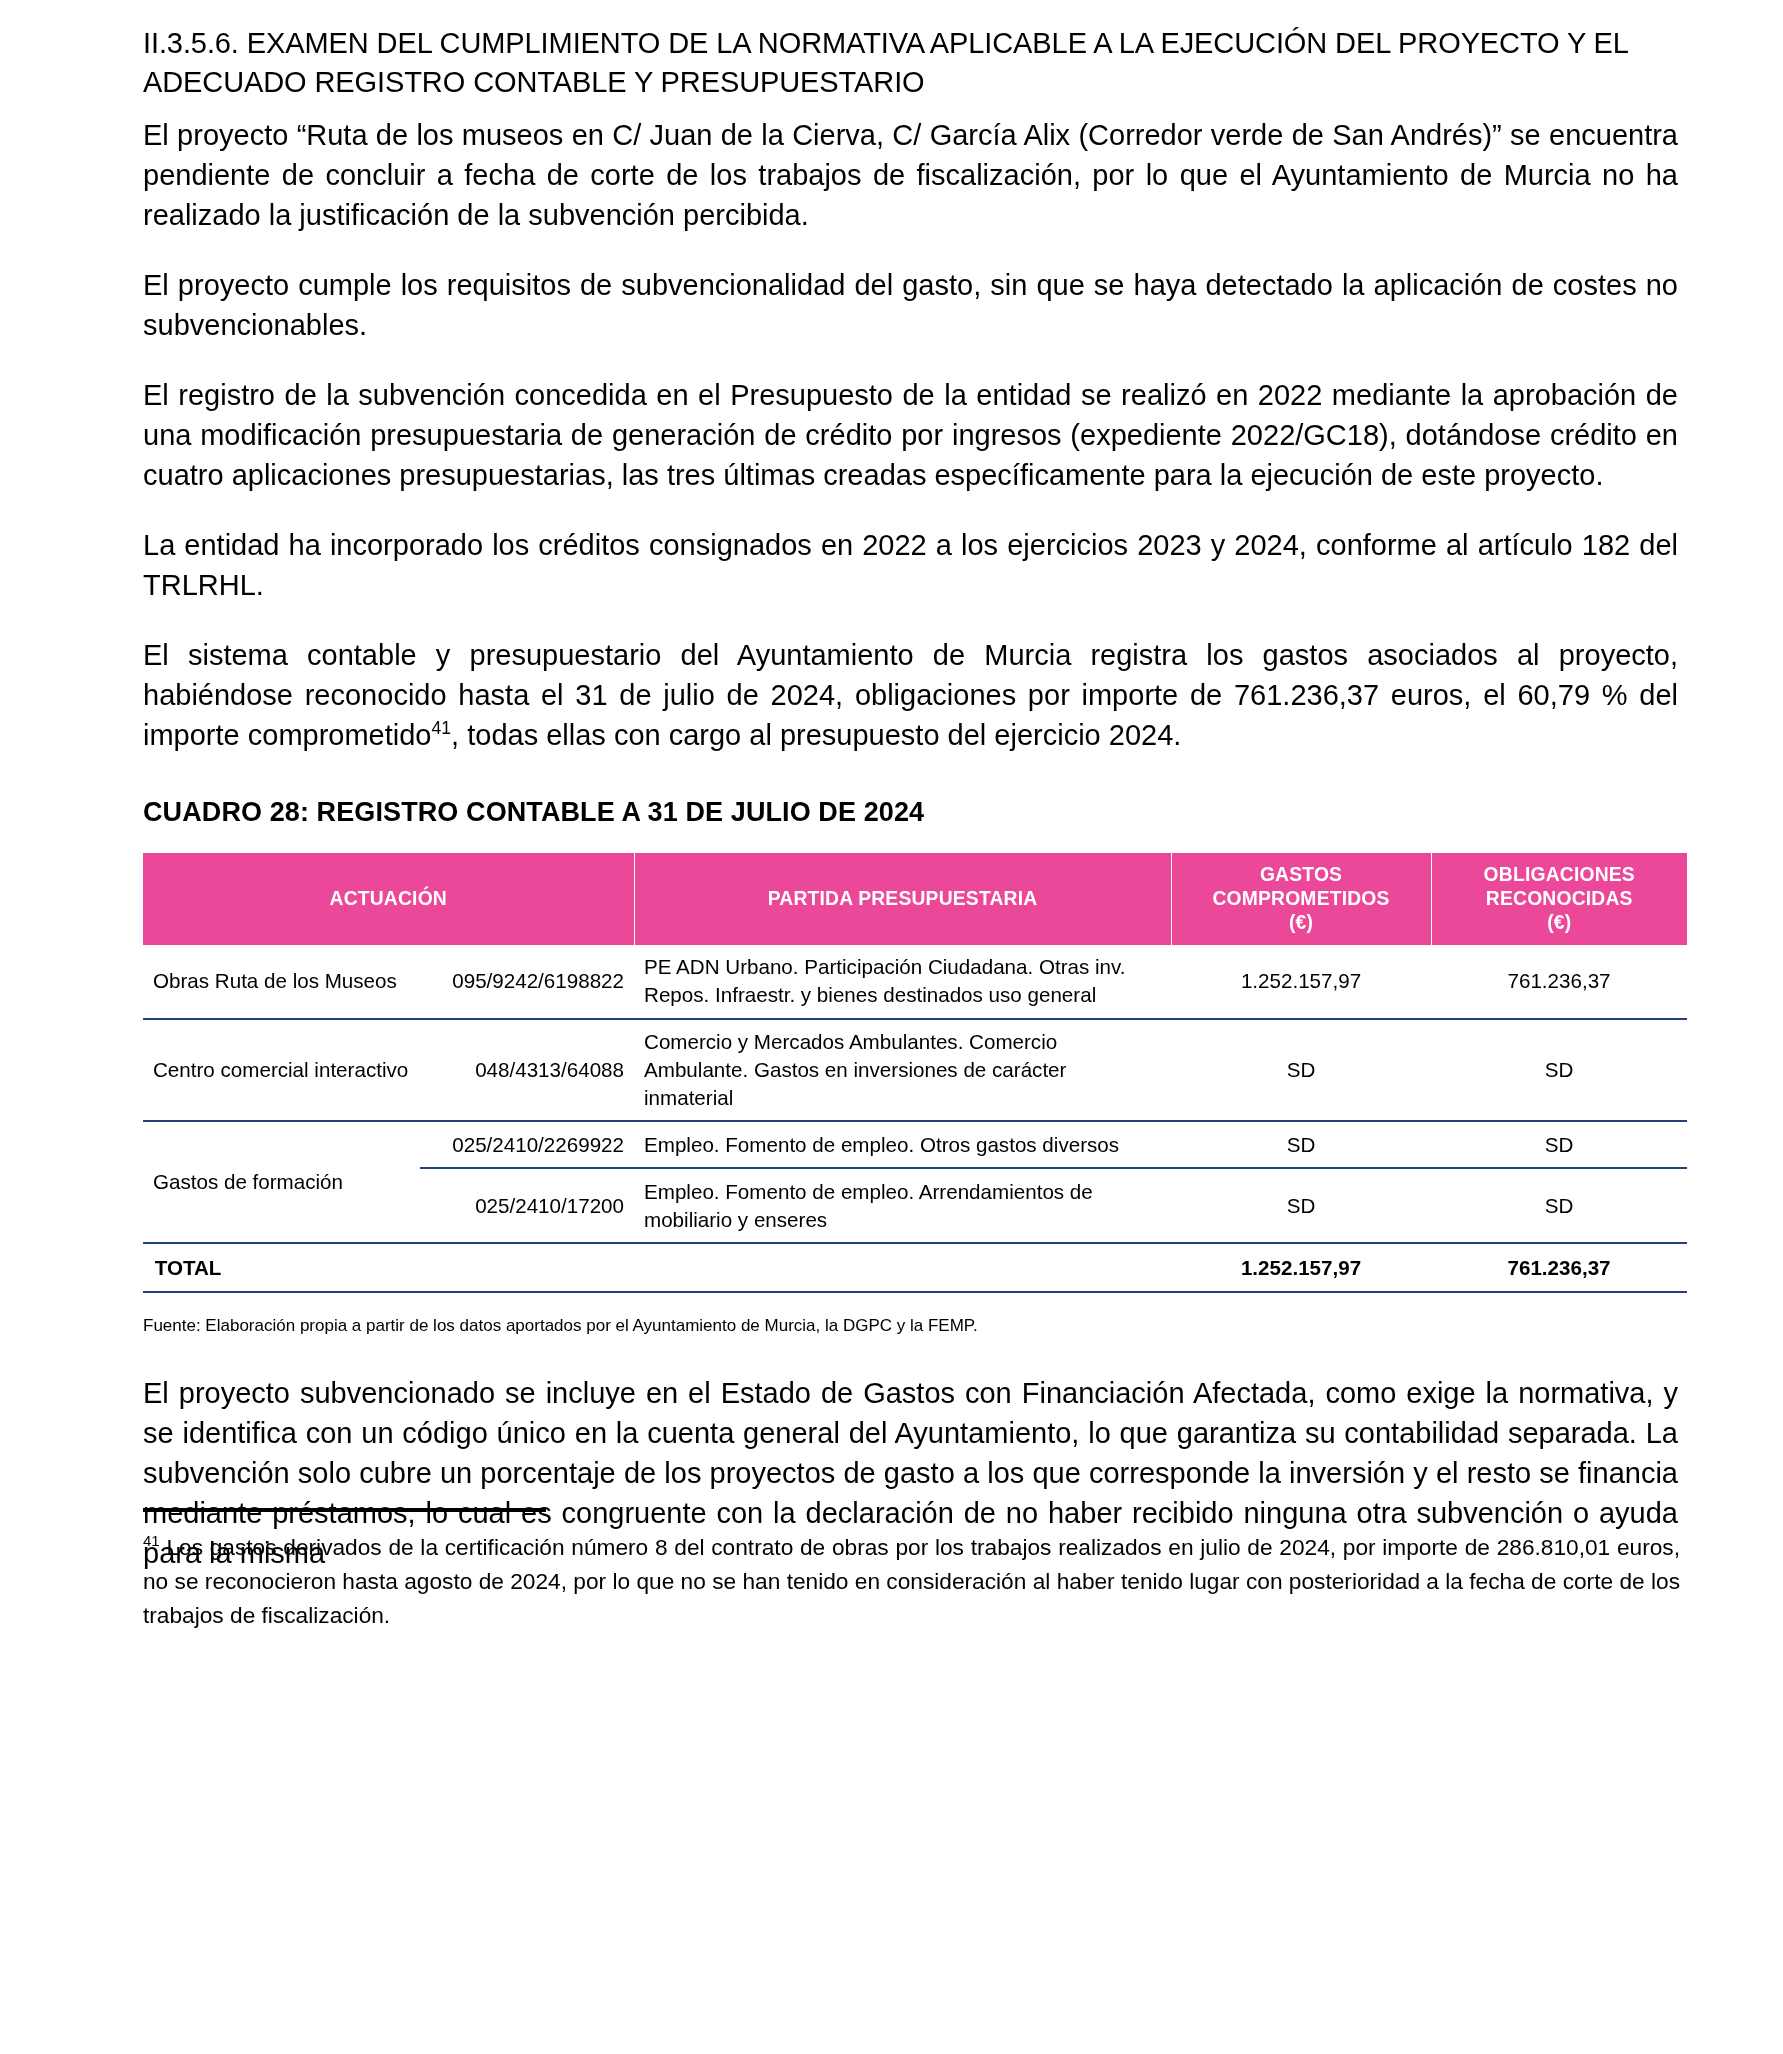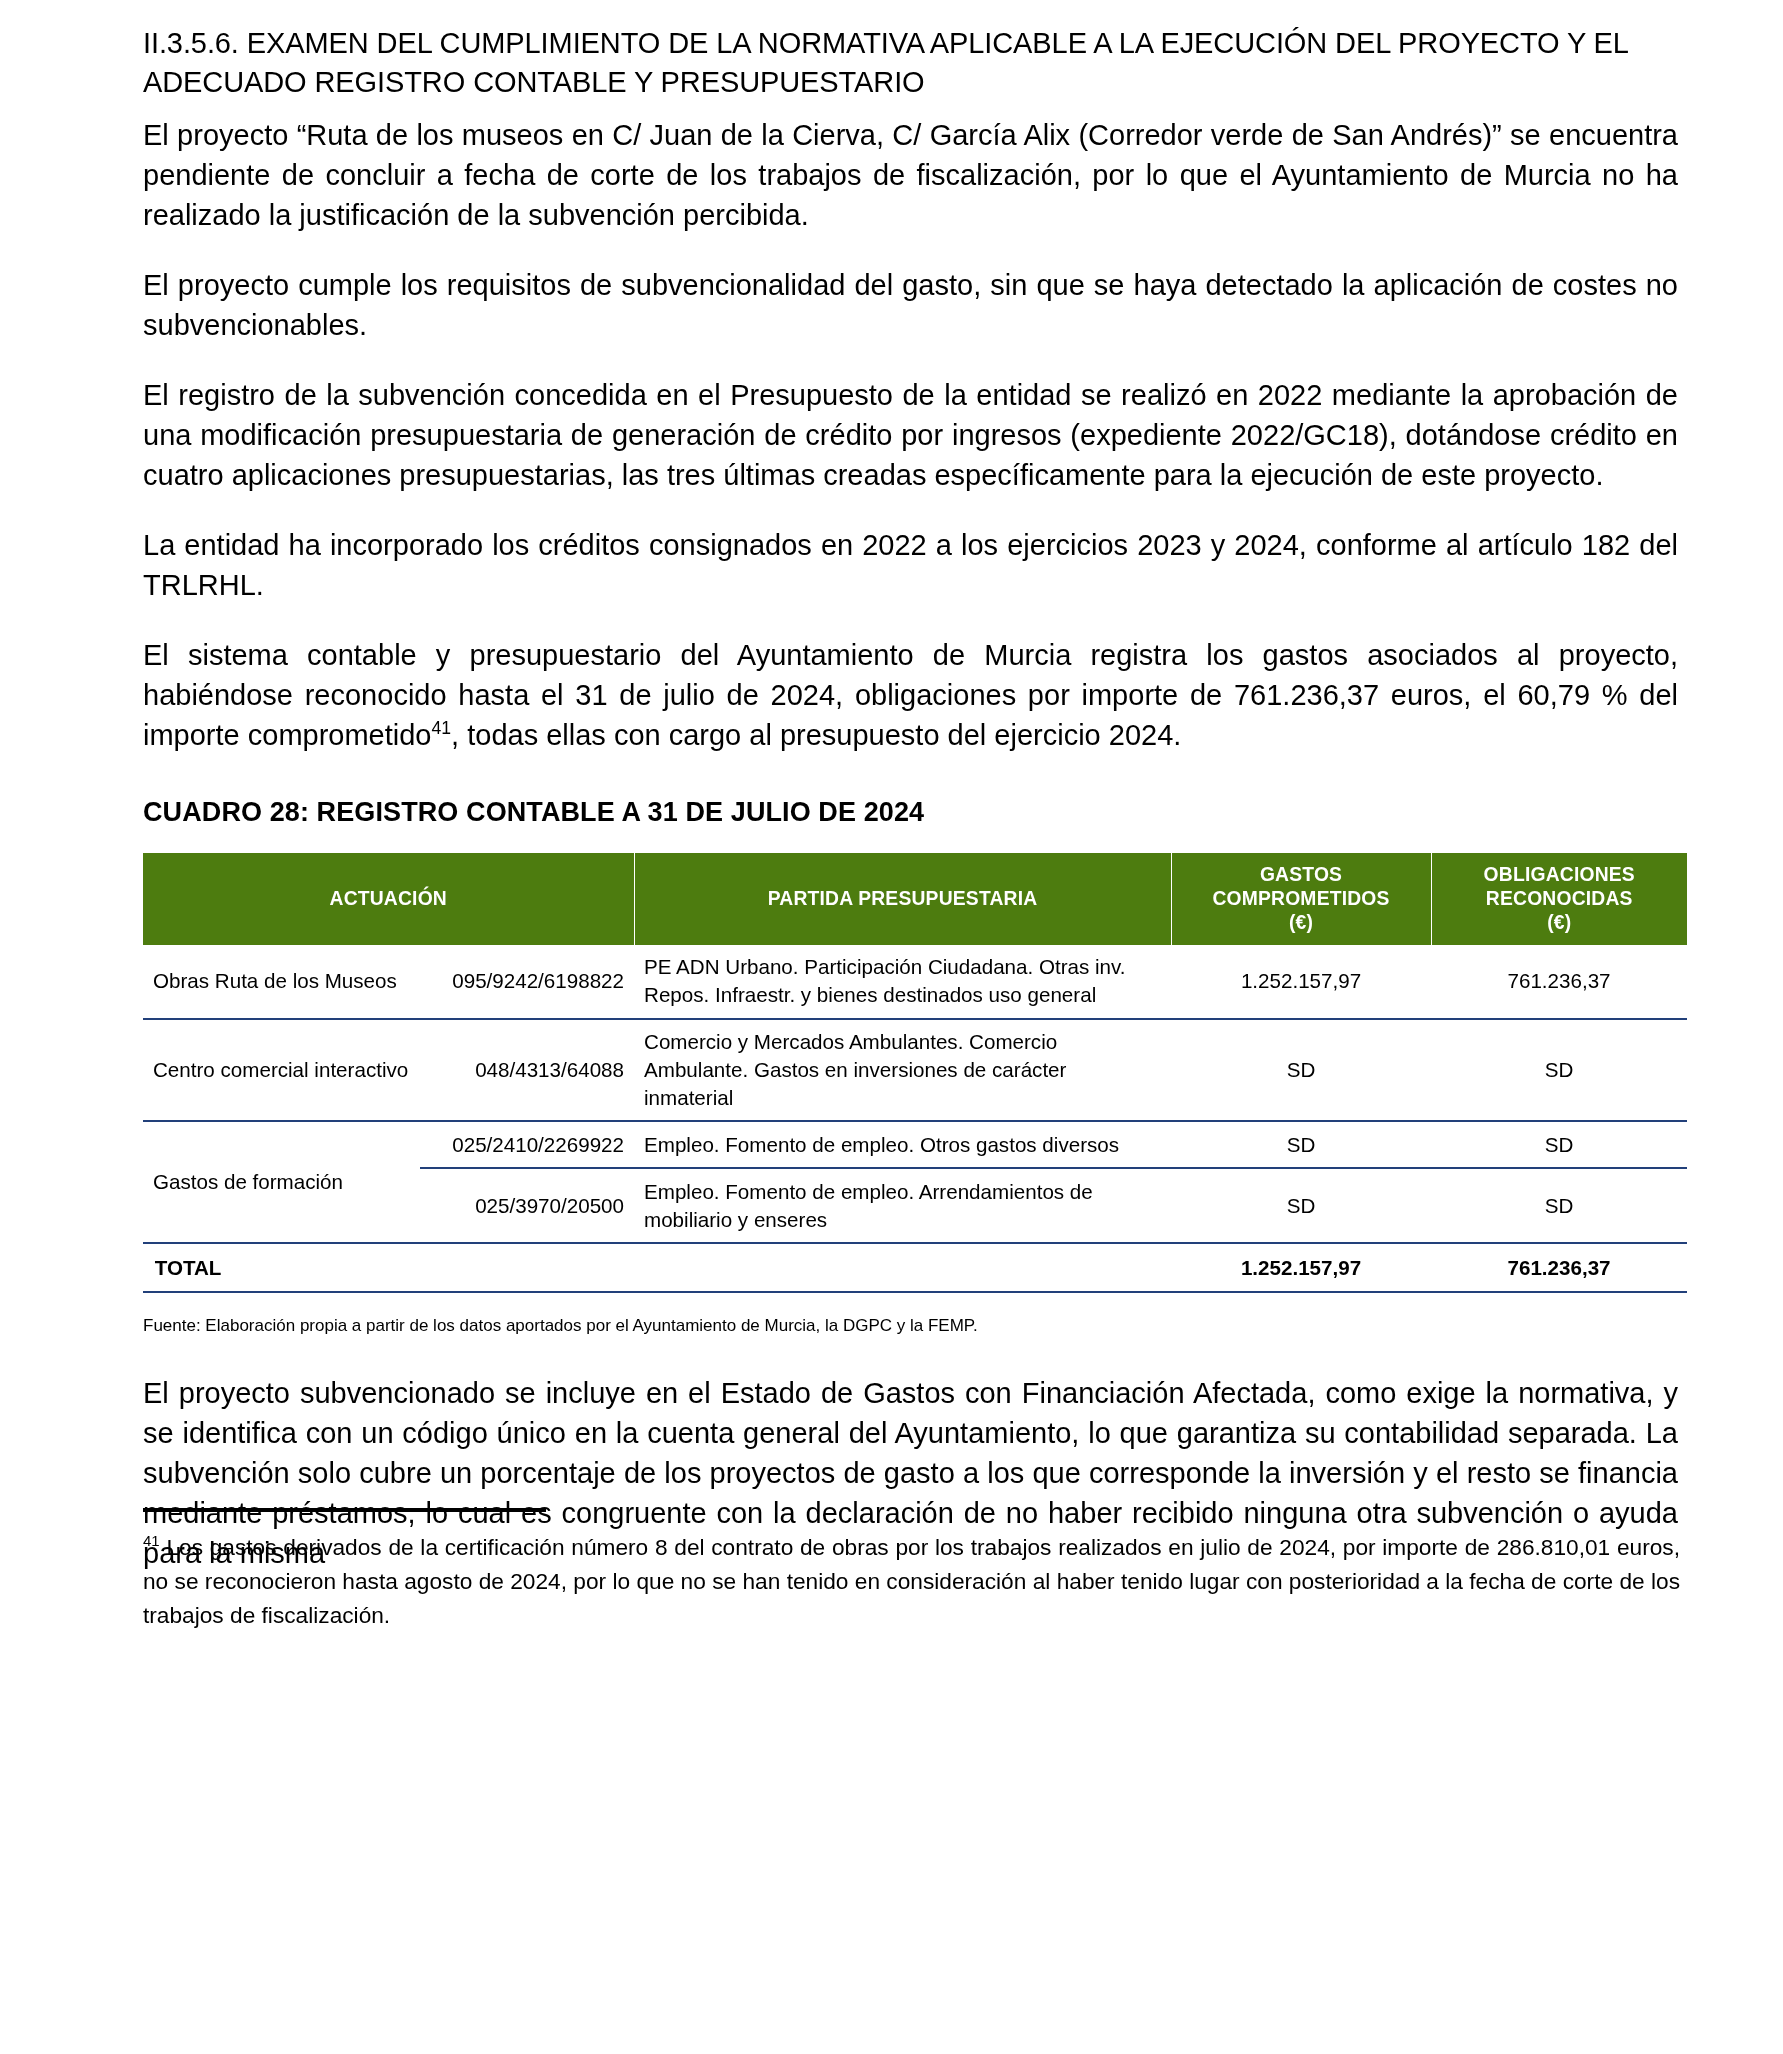--- a/index.html
+++ b/index.html
@@ -65,21 +65,21 @@
 
   table.cuadro {
     width: 1544px;
     margin: 0 auto;
     border-collapse: collapse;
     table-layout: fixed;
     font-size: 20.6px;
   }
 
   table.cuadro thead th {
-    background: #4d7c0f;
+    background: #ec4899;
     color: #ffffff;
     font-size: 19.3px;
     font-weight: bold;
     line-height: 24px;
     text-align: center;
     vertical-align: middle;
     padding: 8.4px 5px;
     height: 92px;
     border-left: 1.7px solid #ffffff;
     letter-spacing: 0.2px;
@@ -209,21 +209,21 @@
 
         <tr>
           <td class="c-actuacion" rowspan="2">Gastos de formación</td>
           <td class="c-codigo">025/2410/2269922</td>
           <td class="c-partida">Empleo. Fomento de empleo. Otros gastos diversos</td>
           <td class="c-num">SD</td>
           <td class="c-num">SD</td>
         </tr>
 
         <tr>
-          <td class="c-codigo">025/3970/20500</td>
+          <td class="c-codigo">025/2410/17200</td>
           <td class="c-partida">Empleo. Fomento de empleo. Arrendamientos de mobiliario y enseres</td>
           <td class="c-num">SD</td>
           <td class="c-num">SD</td>
         </tr>
 
         <tr class="total-row">
           <td class="total-label" colspan="3">TOTAL</td>
           <td class="c-num">1.252.157,97</td>
           <td class="c-num">761.236,37</td>
         </tr>

